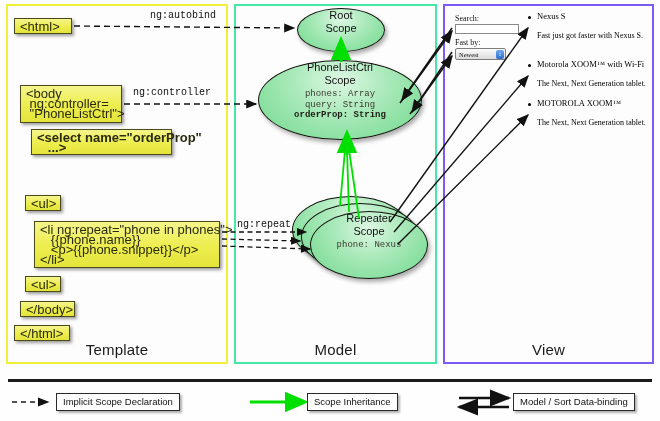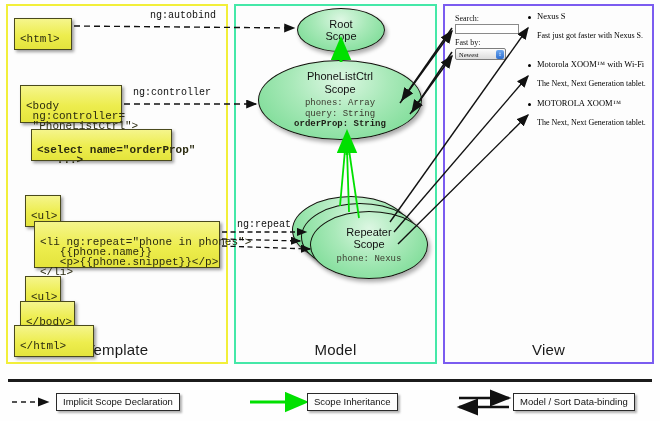--- a/index.html
+++ b/index.html
@@ -22,39 +22,39 @@
     position:absolute;bottom:4px;width:100%;text-align:center;
     font-size:15px;color:#1a1a1a;letter-spacing:.2px;
   }
 
   
   .codebox{
     position:absolute;
     background:linear-gradient(180deg,#f5f58c 0%,#eded4e 55%,#e4e43c 100%);
     border:1px solid #4a4a1d;
     color:#2a2a10;
-    font-family:Liberation Mono, monospace;
-    font-size:11px;
+    font-family:Liberation Sans, sans-serif;
+    font-size:13px;
     line-height:10px;
-    padding:15px 5px;
+    padding:3px 5px;
     box-sizing:border-box;
     white-space:pre;
     box-shadow:2px 2px 3px rgba(0,0,0,.38);
   }
   .codebox.b{font-weight:bold;}
 
   
   .ellipse{
     position:absolute;
     border:1.6px solid #13130d;
     border-radius:50%;
     background:radial-gradient(ellipse at 50% 25%, #ddf7e3 0%, #a9e9b9 42%, #6fd88c 100%);
     box-shadow:2px 3px 4px rgba(0,0,0,.33);
     box-sizing:border-box;
-    display:flex;flex-direction:column;align-items:center;justify-content:center;
+    display:flex;flex-direction:column;align-items:center;justify-content:flex-start;
     text-align:center;
   }
   .ell-title{font-size:11px;color:#111;line-height:12.5px;}
   .ell-props{
     font-family:"Liberation Mono", monospace;
     font-size:9px;line-height:10.5px;color:#3b3b2f;margin-top:3px;white-space:pre;
   }
   .ell-props .bold{font-weight:bold;color:#1c1c14;}
 
   
@@ -124,21 +124,21 @@
 
   <div class="codebox" style="left:34px;top:221px;width:186px;height:47px;">&lt;li ng:repeat="phone in phones"&gt;
    {{phone.name}}
    &lt;p&gt;{{phone.snippet}}&lt;/p&gt;
 &lt;/li&gt;</div>
 
   <div class="codebox" style="left:25px;top:276px;width:36px;height:16px;">&lt;ul&gt;</div>
 
   <div class="codebox" style="left:20px;top:301px;width:55px;height:16px;">&lt;/body&gt;</div>
 
-  <div class="codebox" style="left:14px;top:325px;width:80px;height:16px;">&lt;/html&gt;</div>
+  <div class="codebox" style="left:14px;top:325px;width:56px;height:16px;">&lt;/html&gt;</div>
 
   <div class="ellipse" style="left:297px;top:8px;width:88px;height:44px;">
     <div class="ell-title">Root<br>Scope</div>
   </div>
 
   <div class="ellipse" style="left:292px;top:196px;width:118px;height:68px;"></div>
   <div class="ellipse" style="left:301px;top:203px;width:118px;height:68px;"></div>
 
   <div class="ellipse" style="left:258px;top:60px;width:164px;height:80px;">
     <div class="ell-title">PhoneListCtrl<br>Scope</div>

